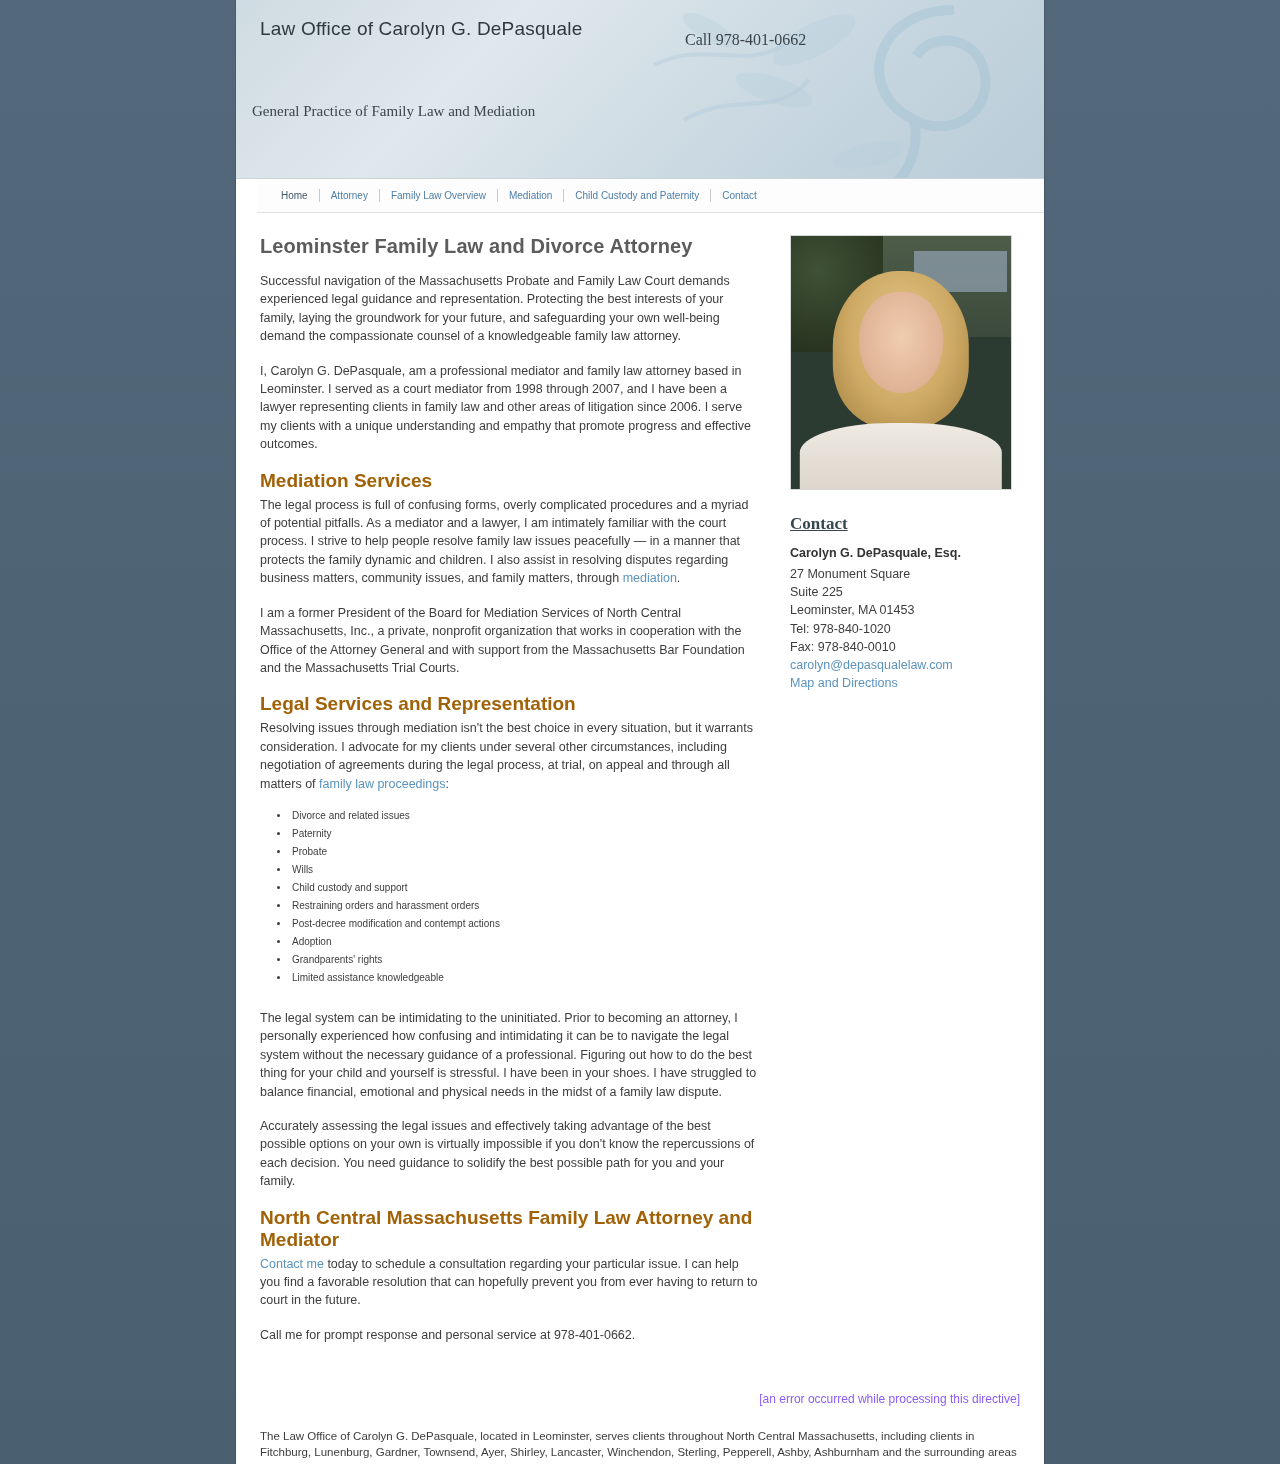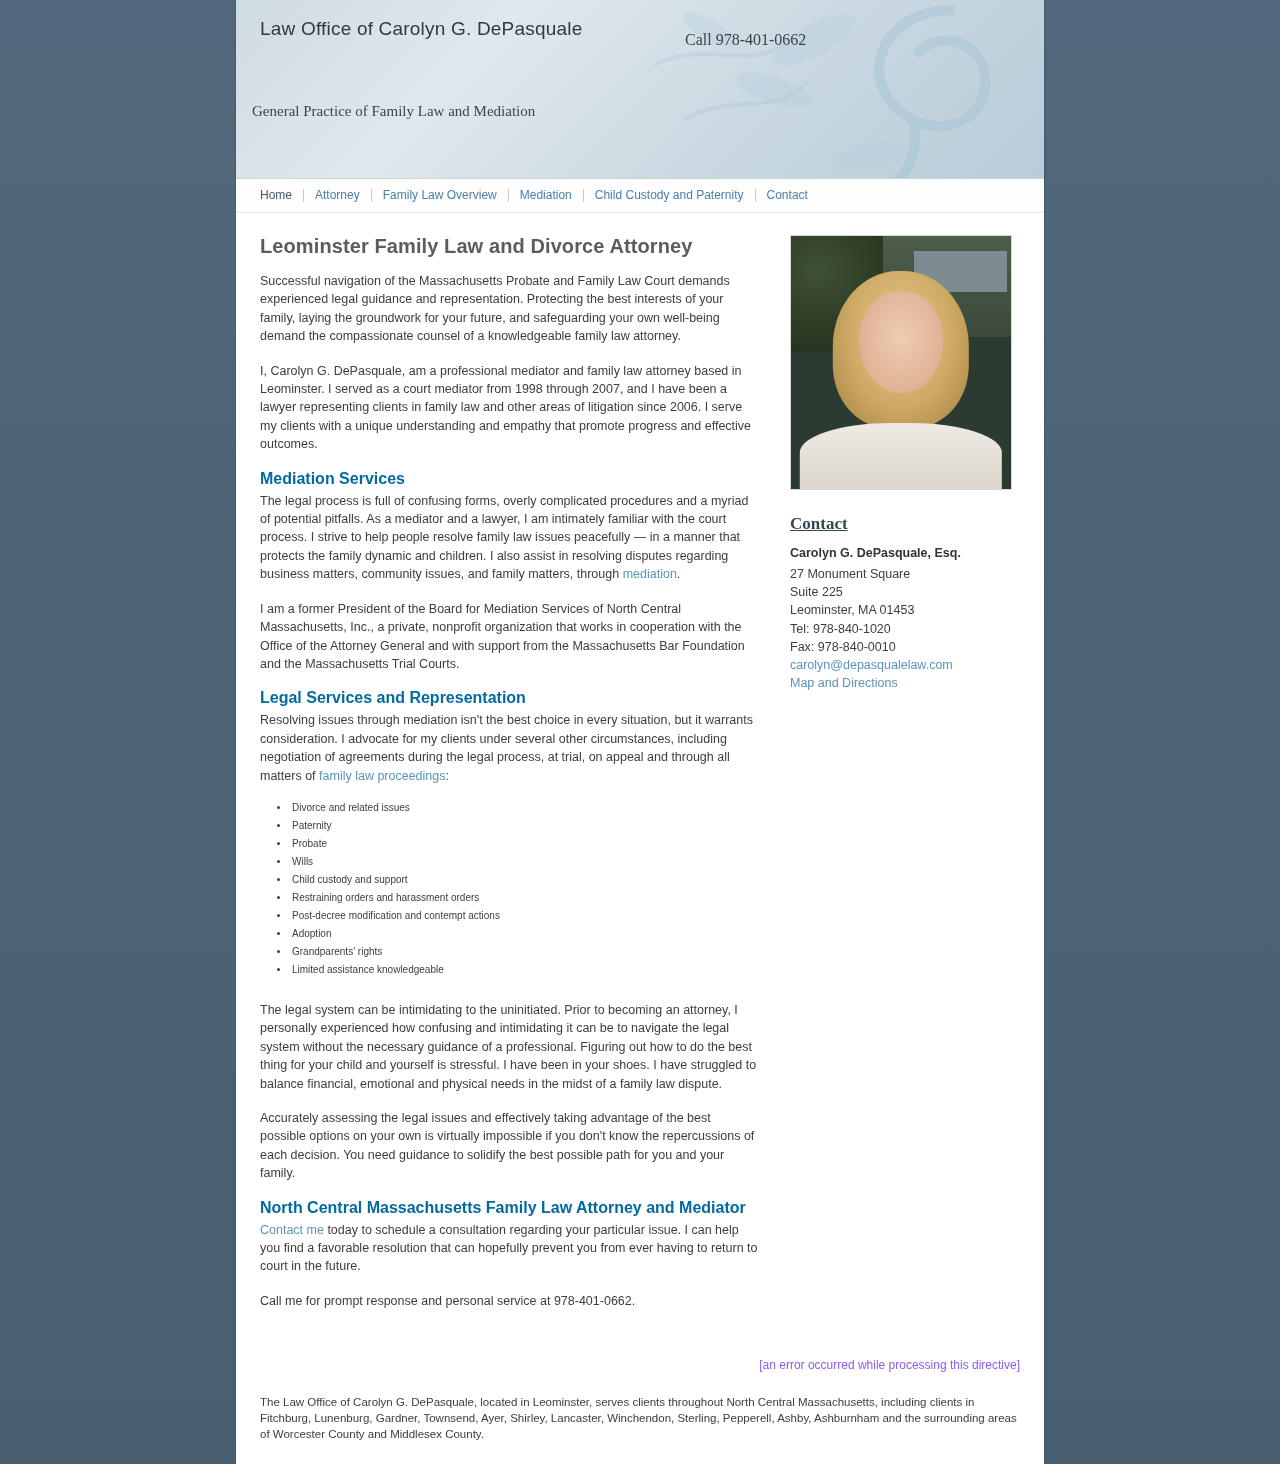--- a/index.html
+++ b/index.html
@@ -66,21 +66,22 @@
     color: #3b464d;
   }
   
   .nav {
     height: 33px;
     display: flex;
     align-items: center;
     padding-left: 24px;
     background: #fdfdfd;
     border-bottom: 1px solid #e2e2e2;
-    font-size: 12px;
+    font-size: 10px;
+    margin-left: 21px;
   }
   .nav a {
     color: #4d7ea8;
     text-decoration: none;
     padding: 0 11px;
     border-right: 1px solid #c9c9c9;
     line-height: 13px;
     display: inline-block;
   }
   .nav a:first-child { padding-left: 0; }
@@ -101,22 +102,22 @@
     padding-top: 8px;
   }
   h1.page-title {
     font-size: 20px;
     color: #5c5c5c;
     margin: 8px 0 14px 0;
     font-weight: bold;
     letter-spacing: 0.1px;
   }
   h2.sub-head {
-    font-size: 16px;
-    color: #0369a1;
+    font-size: 19px;
+    color: #a16207;
     margin: 16px 0 4px 0;
     font-weight: bold;
   }
   p.body-text {
     font-size: 12.5px;
     line-height: 18.4px;
     color: #3d3d3d;
     margin: 0 0 16px 0;
   }
   p.tight { margin-bottom: 8px; }

